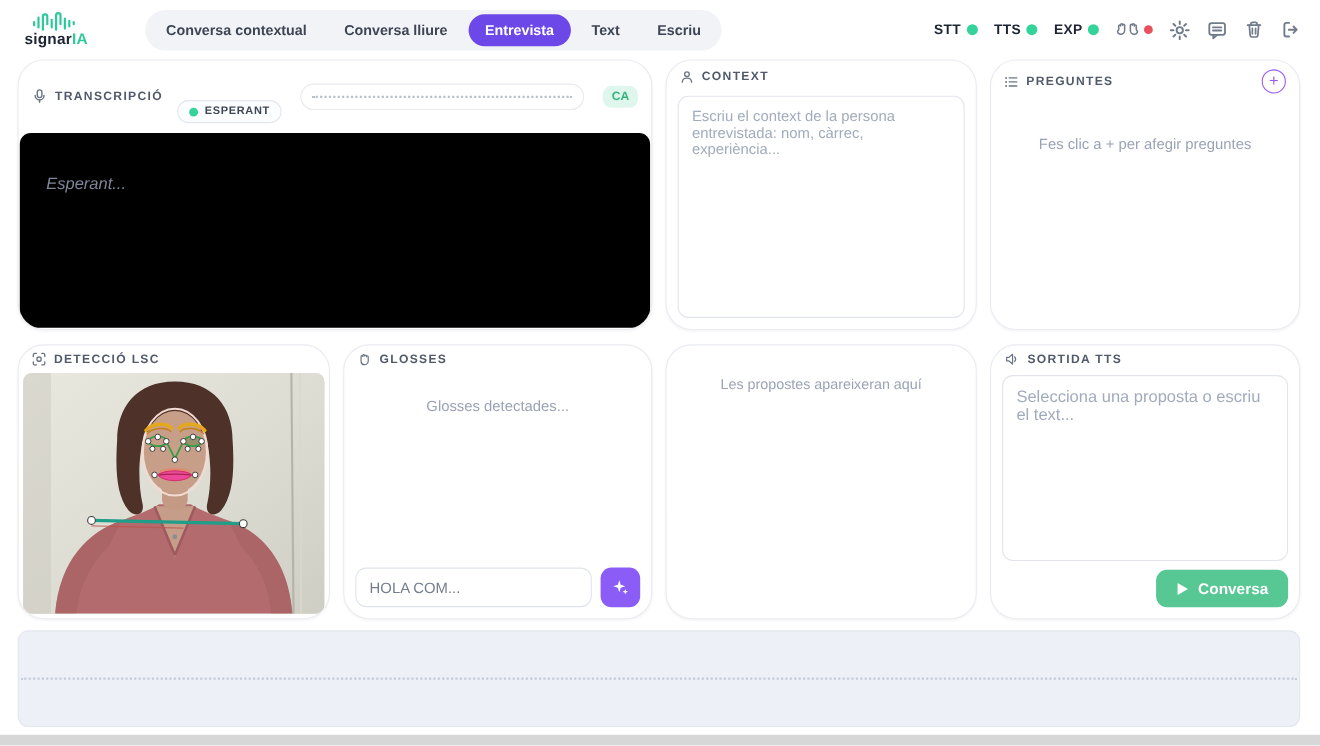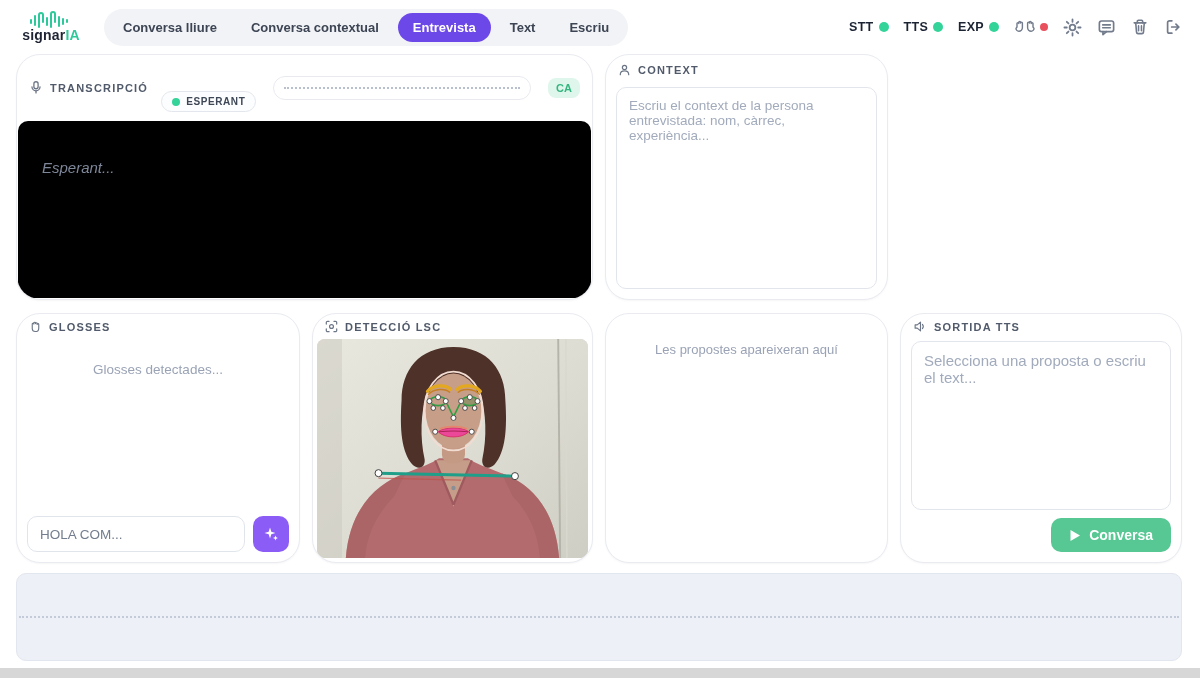--- a/index.html
+++ b/index.html
@@ -1,20 +1,20 @@
 <!DOCTYPE html>
 <html><head>
 <meta charset="utf-8">
 <style>
   * { margin:0; padding:0; box-sizing:border-box; }
   html,body { width:1200px; height:678px; background:#ffffff; font-family:"Liberation Sans", sans-serif; }
   .app { position:relative; width:1200px; height:678px; background:#fff; overflow:hidden; }
 
   
-  .topbar { position:absolute; top:0; left:0; right:0; height:54px; display:flex; align-items:center; padding:0 18px; background:#fff; }
+  .topbar { position:absolute; top:0; left:0; right:0; height:54px; display:flex; align-items:center; padding:0 18px; background:#fff;gap:28px; }
   .brand { display:flex; flex-direction:column; align-items:center; width:66px; }
   .brand-wave { height:18px; margin-bottom:-2px; }
   .brand-text { font-size:14px; font-weight:700; color:#1e2433; letter-spacing:.2px; }
   .brand-text .accent { color:#2ec99a; }
   .tabs { display:flex; align-items:center; gap:4px; background:#f1f3f6; border-radius:999px; padding:4px; margin-left:20px; }
   .tab { padding:7px 15px; font-size:13px; font-weight:700; color:#3d4554; border-radius:999px; cursor:pointer; white-space:nowrap; background:transparent; border:none; font-family:inherit; }
   .tab.active { background:#6d48e8; color:#fff; }
   .top-right { margin-left:auto; display:flex; align-items:center; gap:15px; }
   .status-item { display:flex; align-items:center; gap:5px; font-size:12.5px; font-weight:800; color:#1c2433; letter-spacing:.3px; }
   .dot { width:10px; height:10px; border-radius:50%; background:#34d399; }
@@ -82,22 +82,22 @@
 
   <header class="topbar">
     <div class="brand">
       <svg class="brand-wave" viewBox="0 0 44 18" fill="none" stroke="#2ec99a" stroke-width="2" stroke-linecap="round">
         <path d="M2 12 v-3 M6 14 v-9 M10 16 V4 a2 2 0 0 1 4 0 v7 M18 14 V7 M22 16 V3 a2 2 0 0 1 4 0 v8 M30 15 V6 M34 13 v-5 M38 11 v-2"></path>
       </svg>
       <div class="brand-text"><span>signar</span><span class="accent">IA</span></div>
     </div>
 
     <nav class="tabs">
+      <button class="tab">Conversa contextual</button>
       <button class="tab">Conversa lliure</button>
-      <button class="tab">Conversa contextual</button>
       <button class="tab active">Entrevista</button>
       <button class="tab">Text</button>
       <button class="tab">Escriu</button>
     </nav>
 
     <div class="top-right">
       <div class="status-item">
         <span>STT</span>
         <span class="dot"></span>
       </div>
@@ -186,46 +186,36 @@
               <path d="M2.8 13.8 c0 -3 2.3 -4.6 5.2 -4.6 s5.2 1.6 5.2 4.6"></path>
             </svg>
           </span>
           <span class="panel-title">CONTEXT</span>
         </div>
         <div class="area-wrap">
           <textarea class="context-area" placeholder="Escriu el context de la persona entrevistada: nom, càrrec, experiència..." style=""></textarea>
         </div>
       </section>
 
+      <section class="panel">
+        <div class="panel-head">
+          <span class="head-icon">
+            <svg width="13" height="13" viewBox="0 0 16 16" fill="none" stroke="currentColor" stroke-width="1.5" stroke-linecap="round">
+              <path d="M5.5 3.5 h8.5 M5.5 8 h8.5 M5.5 12.5 h8.5"></path>
+              <path d="M2 3.5 h.01 M2 8 h.01 M2 12.5 h.01" stroke-width="2.2"></path>
+            </svg>
+          </span>
+          <span class="panel-title">PREGUNTES</span>
+          <button class="plus-btn">+</button>
+        </div>
+        <div class="empty-text preguntes-empty">Fes clic a + per afegir preguntes</div>
+      </section>
     </div>
 
     <div class="row2">
-
-      <section class="panel">
-        <div class="panel-head" style="padding:6px 12px;">
-          <span class="head-icon">
-            <svg width="13" height="14" viewBox="0 0 16 16" fill="none" stroke="currentColor" stroke-width="1.4" stroke-linecap="round" stroke-linejoin="round">
-              <path d="M4 8.5 V4.4 a1 1 0 0 1 2 0 V3.2 a1 1 0 0 1 2 0 V3.8 a1 1 0 0 1 2 0 v1 a1 1 0 0 1 2 0 v4.6 a4.2 4.2 0 0 1 -4.2 4.2 A3.7 3.7 0 0 1 4 10.2 Z"></path>
-            </svg>
-          </span>
-          <span class="panel-title">GLOSSES</span>
-        </div>
-        <div class="glosses-body">
-          <div class="empty-text glosses-empty">Glosses detectades...</div>
-          <div class="glosses-input-row">
-            <input class="glosses-input" type="text" placeholder="HOLA COM..." style="">
-            <button class="sparkle-btn">
-              <svg width="16" height="16" viewBox="0 0 16 16" fill="#ffffff">
-                <path d="M7 1.5 L8.3 5.7 L12.5 7 L8.3 8.3 L7 12.5 L5.7 8.3 L1.5 7 L5.7 5.7 Z"></path>
-                <path d="M12.5 9.5 L13.2 11.3 L15 12 L13.2 12.7 L12.5 14.5 L11.8 12.7 L10 12 L11.8 11.3 Z"></path>
-              </svg>
-            </button>
-          </div>
-        </div>
-      </section>
 
       <section class="panel">
         <div class="panel-head" style="padding:6px 12px;">
           <span class="head-icon">
             <svg width="13" height="13" viewBox="0 0 16 16" fill="none" stroke="currentColor" stroke-width="1.5" stroke-linecap="round">
               <path d="M5 1.6 H3.2 A1.6 1.6 0 0 0 1.6 3.2 V5 M11 1.6 h1.8 A1.6 1.6 0 0 1 14.4 3.2 V5 M5 14.4 H3.2 A1.6 1.6 0 0 1 1.6 12.8 V11 M11 14.4 h1.8 a1.6 1.6 0 0 0 1.6 -1.6 V11"></path>
               <circle cx="8" cy="8" r="2.4"></circle>
             </svg>
           </span>
           <span class="panel-title">DETECCIÓ LSC</span>
@@ -296,20 +286,43 @@
               <path d="M64 141 L 150 143" stroke="#c0504a" stroke-width="1.2" opacity="0.7" fill="none"></path>
               <path d="M64 136 L 206 139" stroke="#1f9e89" stroke-width="3" stroke-linecap="round" fill="none"></path>
               <circle cx="64" cy="136" r="3.6" fill="#fff" stroke="#3c3c3c" stroke-width="1"></circle>
               <circle cx="206" cy="139" r="3.6" fill="#fff" stroke="#3c3c3c" stroke-width="1"></circle>
             </g>
           </svg>
         </div>
       </section>
 
       <section class="panel">
+        <div class="panel-head" style="padding:6px 12px;">
+          <span class="head-icon">
+            <svg width="13" height="14" viewBox="0 0 16 16" fill="none" stroke="currentColor" stroke-width="1.4" stroke-linecap="round" stroke-linejoin="round">
+              <path d="M4 8.5 V4.4 a1 1 0 0 1 2 0 V3.2 a1 1 0 0 1 2 0 V3.8 a1 1 0 0 1 2 0 v1 a1 1 0 0 1 2 0 v4.6 a4.2 4.2 0 0 1 -4.2 4.2 A3.7 3.7 0 0 1 4 10.2 Z"></path>
+            </svg>
+          </span>
+          <span class="panel-title">GLOSSES</span>
+        </div>
+        <div class="glosses-body">
+          <div class="empty-text glosses-empty">Glosses detectades...</div>
+          <div class="glosses-input-row">
+            <input class="glosses-input" type="text" placeholder="HOLA COM..." style="">
+            <button class="sparkle-btn">
+              <svg width="16" height="16" viewBox="0 0 16 16" fill="#ffffff">
+                <path d="M7 1.5 L8.3 5.7 L12.5 7 L8.3 8.3 L7 12.5 L5.7 8.3 L1.5 7 L5.7 5.7 Z"></path>
+                <path d="M12.5 9.5 L13.2 11.3 L15 12 L13.2 12.7 L12.5 14.5 L11.8 12.7 L10 12 L11.8 11.3 Z"></path>
+              </svg>
+            </button>
+          </div>
+        </div>
+      </section>
+
+      <section class="panel">
         <div class="empty-text propostes-empty">Les propostes apareixeran aquí</div>
       </section>
 
       <section class="panel">
         <div class="panel-head" style="padding:6px 12px;">
           <span class="head-icon">
             <svg width="14" height="13" viewBox="0 0 16 16" fill="none" stroke="currentColor" stroke-width="1.4" stroke-linecap="round" stroke-linejoin="round">
               <path d="M2 6 v4 h2.6 L8.6 13.4 V2.6 L4.6 6 Z"></path>
               <path d="M11 5.4 a4.1 4.1 0 0 1 0 5.2"></path>
             </svg>

